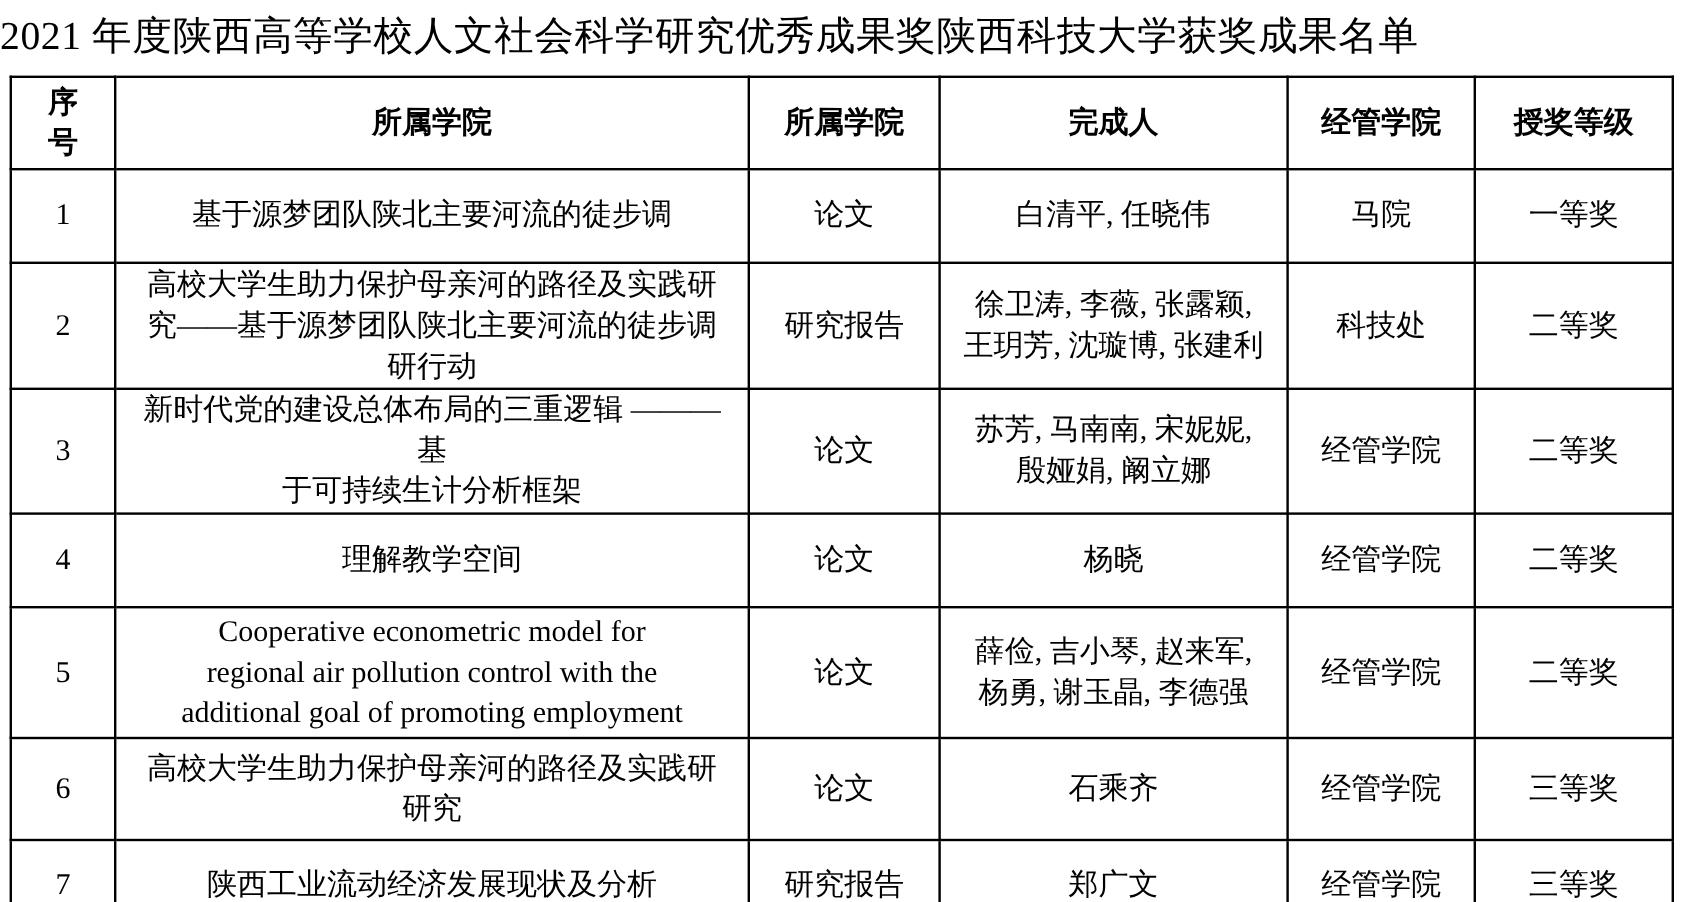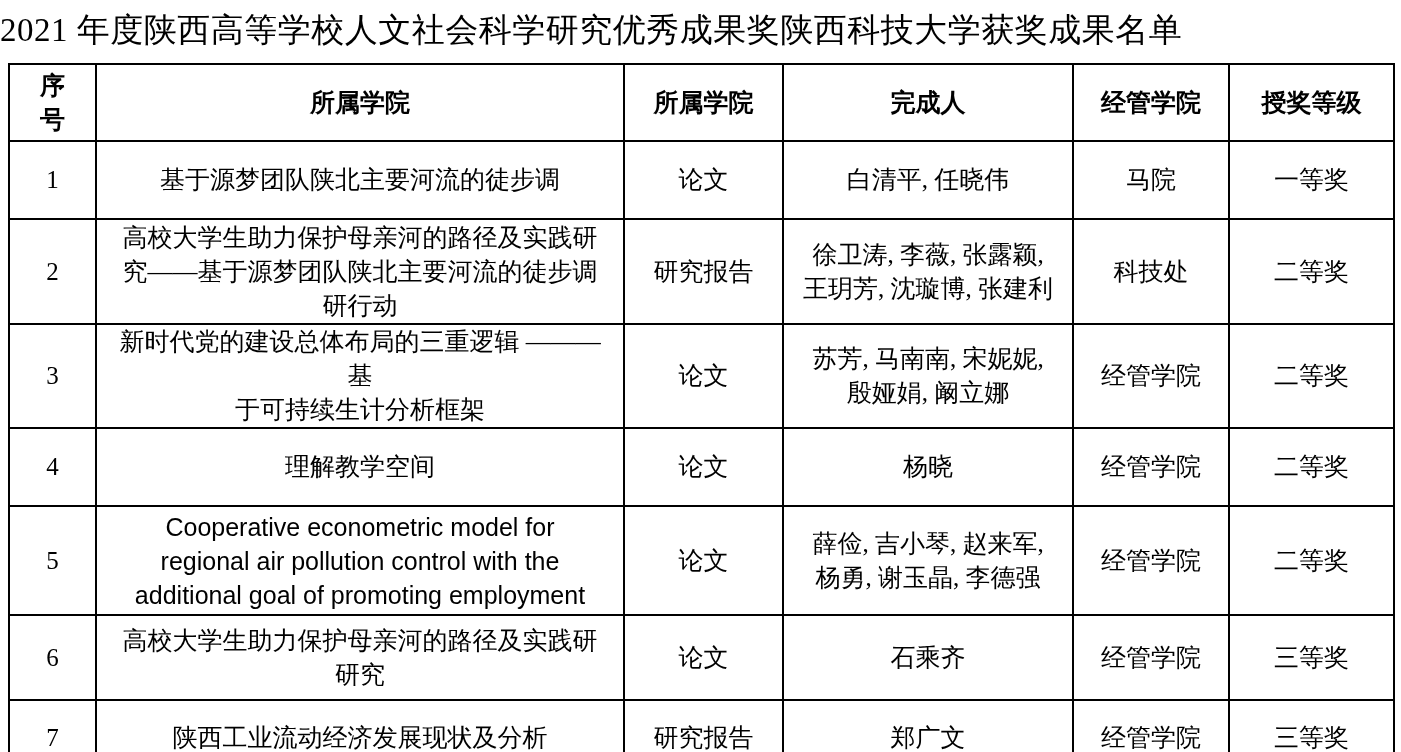--- a/index.html
+++ b/index.html
@@ -50,21 +50,21 @@
   col.c-college { width: 156px; }
   col.c-award   { width: 165px; }
   tr.h-header { height: 77px;  }
   tr.h-std    { height: 78px;  }
   tr.h-tall1  { height: 105px; }
   tr.h-mid    { height: 77px;  }
   tr.h-tall2  { height: 109px; }
   tr.h-tall3  { height: 85px;  }
   tr.h-last   { height: 76px;  }
   td.latin {
-    font-family: Liberation Sans, sans-serif;
+    font-family: Liberation Serif, serif;
     font-size: 21px;
     word-break: normal;
   }
 </style>
 </head>
 <body>
 
 <h1 class="doc-title">2021 年度陕西高等学校人文社会科学研究优秀成果奖陕西科技大学获奖成果名单</h1>
 
 <table class="awards">

